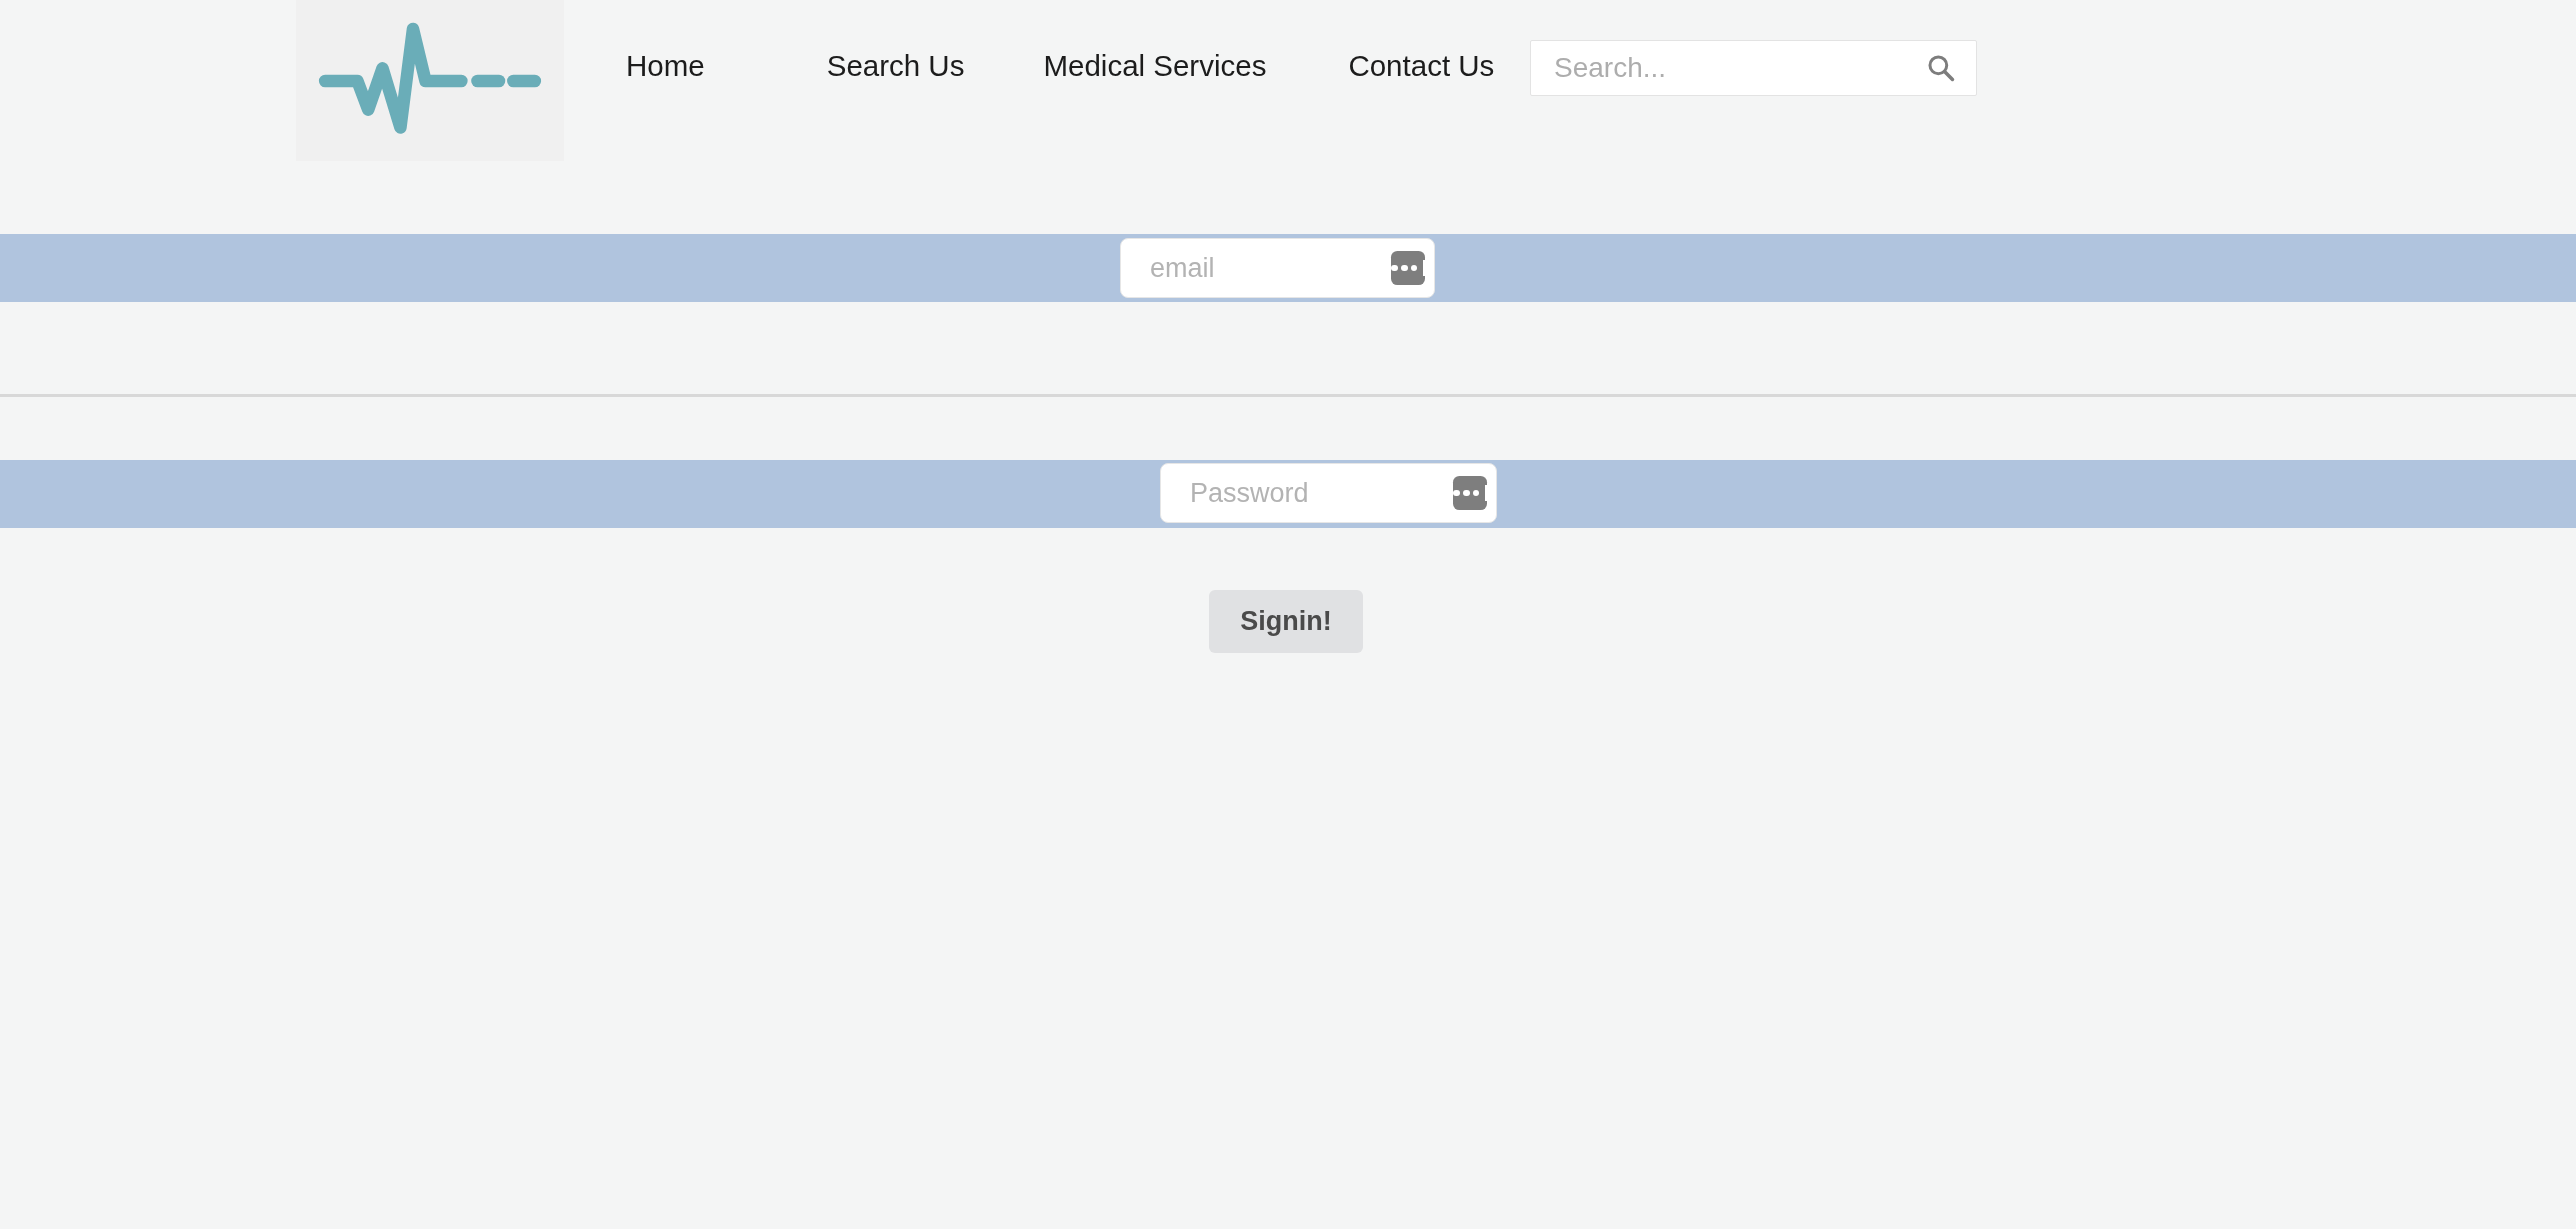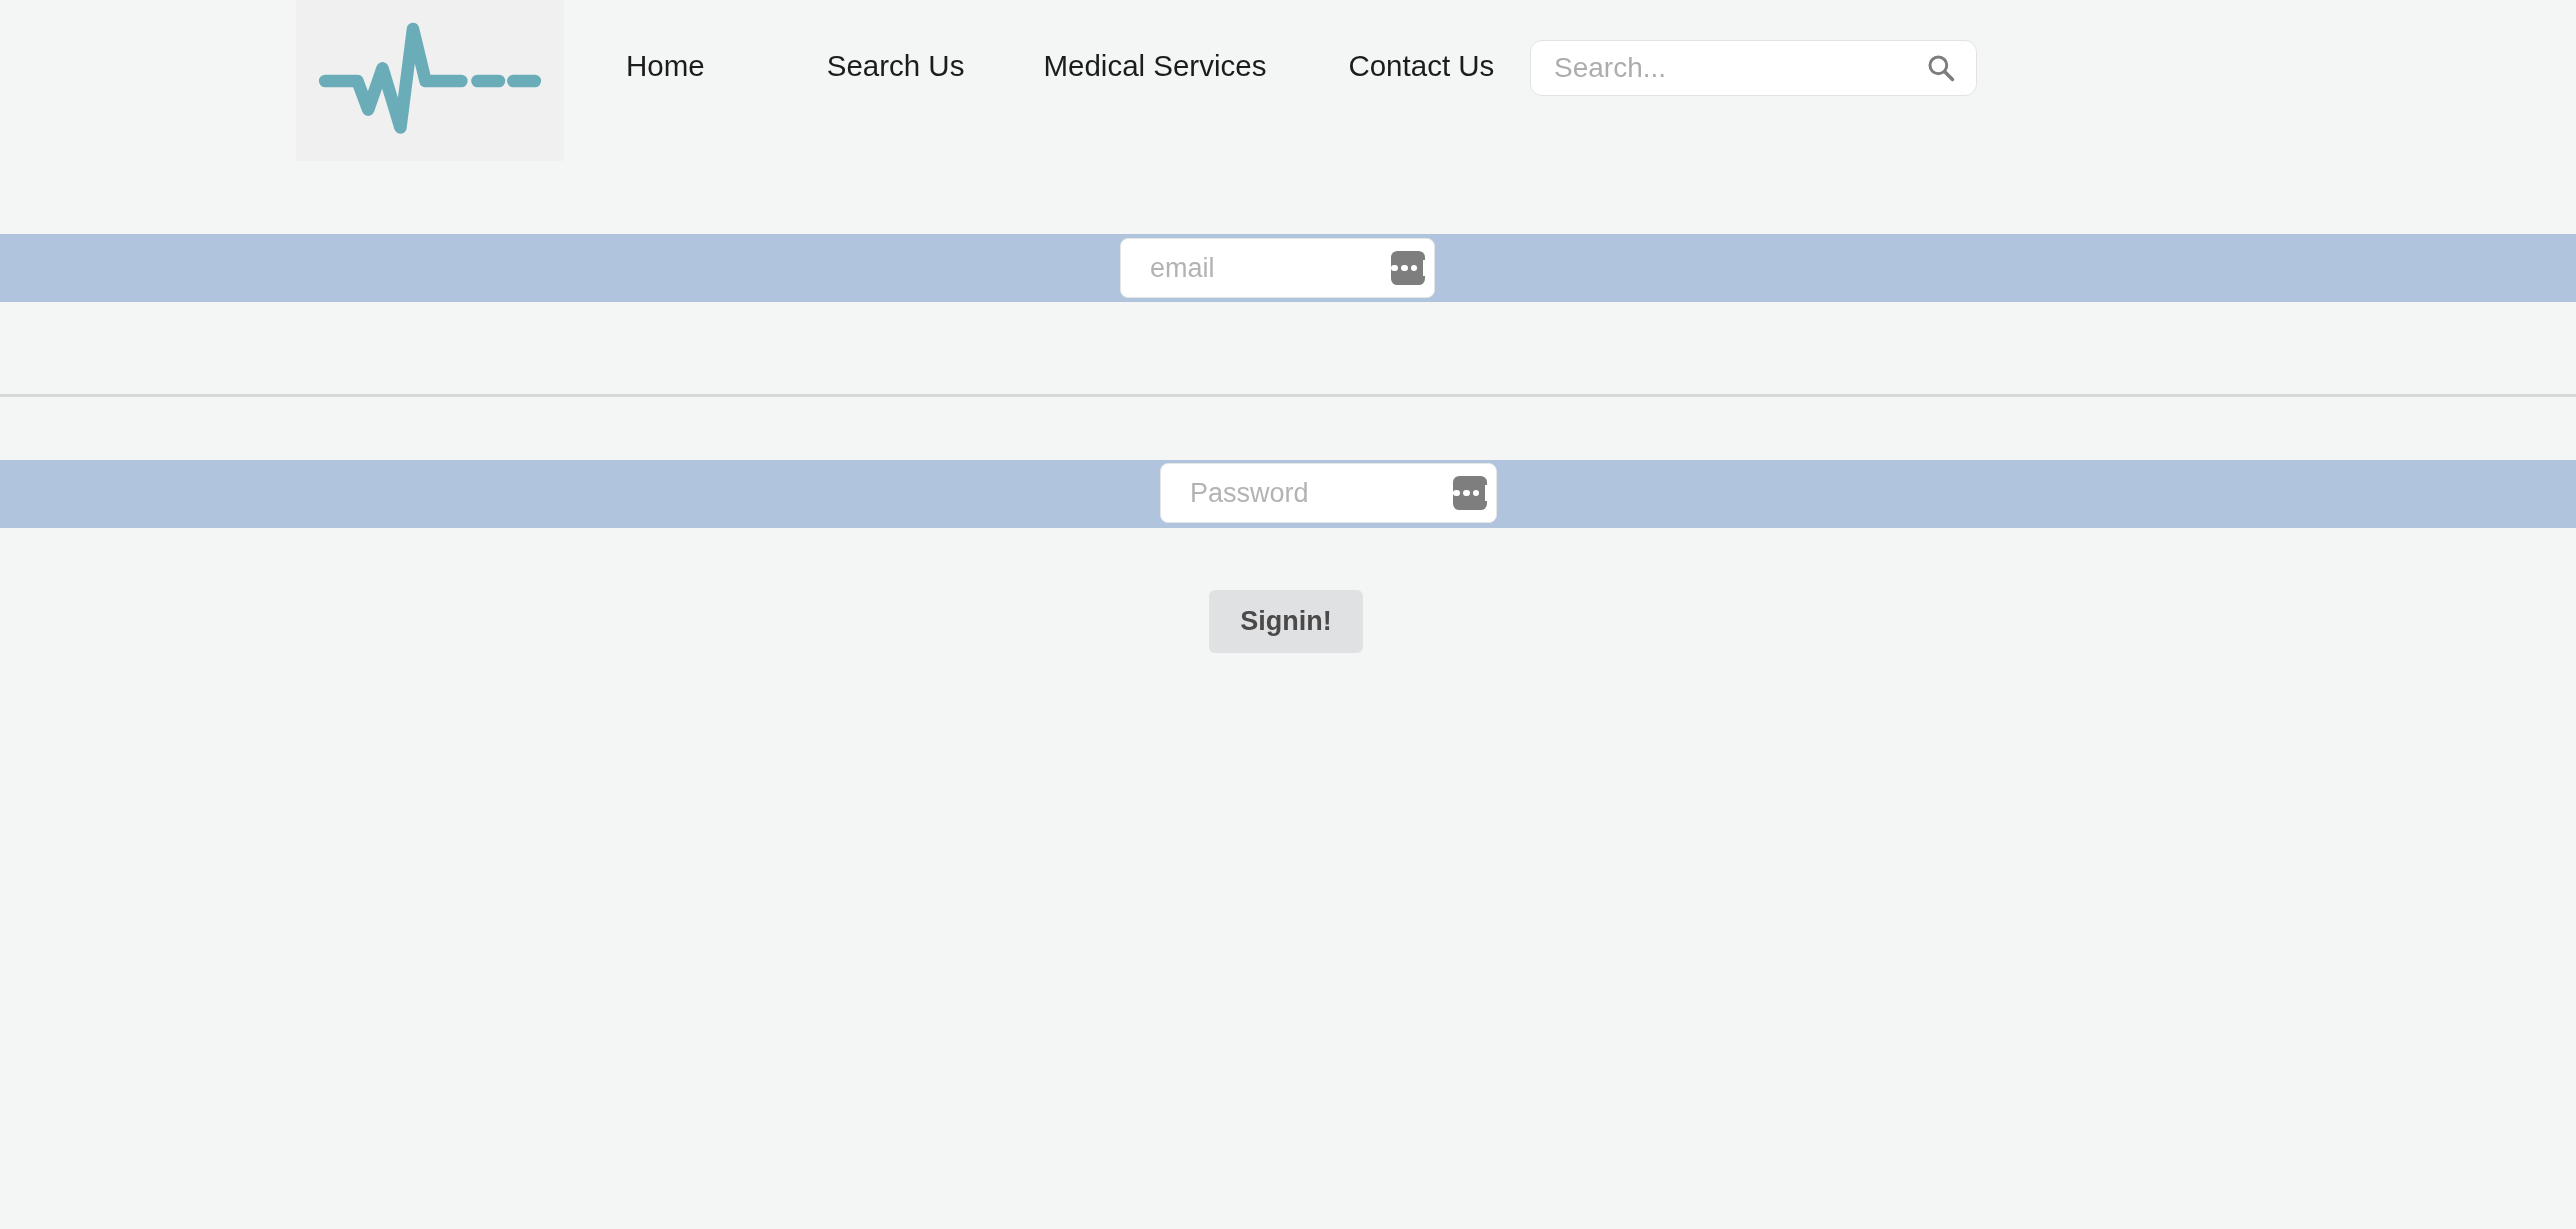--- a/index.html
+++ b/index.html
@@ -65,21 +65,21 @@
   .nav-gap-3 { width: 82px; }
 
   .search-wrap {
     position: absolute;
     left: 1530px;
     top: 40px;
     width: 447px;
     height: 56px;
     background: #ffffff;
     border: 0.9px solid #e3e3e3;
-    border-radius: 12px;
+    border-radius: 2px;
     display: flex;
     align-items: center;
     padding: 0 19.7px 0 23px;
   }
   .search-input {
     flex: 1;
     border: 0;
     outline: none;
     background: transparent;
     font-family: "Liberation Sans", sans-serif;

